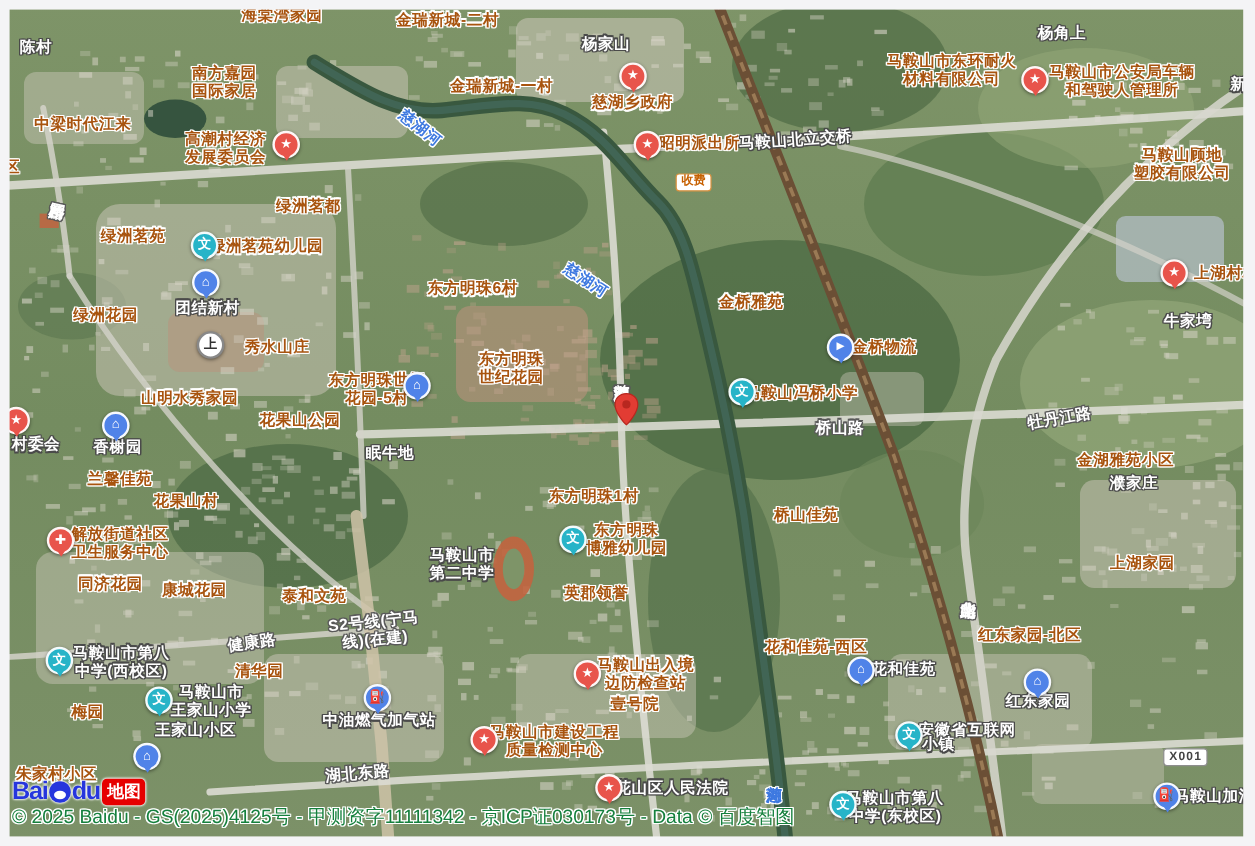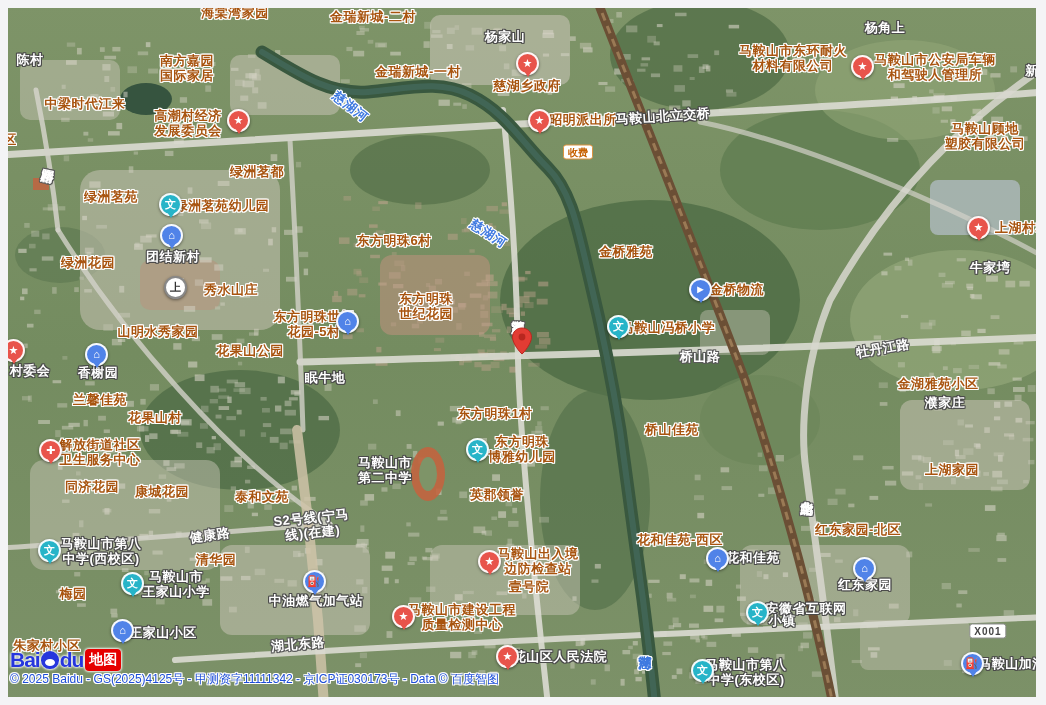--- a/index.html
+++ b/index.html
@@ -25,21 +25,21 @@
        padding:0 4px;border-radius:3px;background:#fff;}
   .badge.toll{color:#c66000;border:1px solid #dc9340;}
   .badge.road-shield{color:#444;border:1px solid #8e8e8e;letter-spacing:1px;}
   #mainpin{position:absolute;z-index:15;}
   #logo{position:absolute;left:10px;top:648px;z-index:20;display:flex;align-items:center;
         filter:drop-shadow(0 0 1px #fff) drop-shadow(0 0 1px #fff);}
   #logo .word{color:#2636dd;font-size:21px;font-weight:bold;letter-spacing:-1px;}
   #logo .paw{width:18px;height:18px;border-radius:50% 50% 48% 48%;background:#2636dd;margin:0 1px;position:relative;}
   #logo .paw::before{content:'';position:absolute;left:4px;top:8px;width:10px;height:7px;border-radius:50%;background:#fff;}
   #logo .tag{background:#e60000;color:#fff;font-size:14px;font-weight:bold;padding:2px 4px;border-radius:4px;margin-left:2px;}
-  #copyright{position:absolute;left:10px;top:671px;z-index:20;font-size:12px;color:#1d4ed8;white-space:nowrap;
+  #copyright{position:absolute;left:10px;top:671px;z-index:20;font-size:16px;color:#15803d;white-space:nowrap;
        text-shadow:-1px -1px 0 #fff,1px -1px 0 #fff,-1px 1px 0 #fff,1px 1px 0 #fff,0 -1px 0 #fff,0 1px 0 #fff,-1px 0 0 #fff,1px 0 0 #fff;}
   .frame{position:absolute;background:#f4f4f6;z-index:30;}
 </style>
 </head>
 <body>
 
 <div id="stage">
   <svg id="terrain" width="1046" height="705" viewBox="0 0 1046 705">
     <defs>
       <linearGradient id="base" x1="0" y1="0" x2="0" y2="1">
@@ -884,21 +884,21 @@
       <ellipse cx="428" cy="474" rx="9" ry="17" fill="#7e9468"></ellipse>
       <rect x="33" y="178" width="16" height="12" fill="#c2643f" opacity="0.85"></rect>
     </g>
   </svg>
 
   <div id="layers">
       <div class="lbl area" style="left: 235px; top: 13px; transform: translate(-50%, -50%) rotate(0deg);">海棠湾家园</div>
       <div class="lbl area" style="left: 373px; top: 17px; transform: translate(-50%, -50%) rotate(0deg);">金瑞新城-二村</div>
       <div class="lbl area" style="white-space: pre; left: 187px; top: 69px; transform: translate(-50%, -50%) rotate(0deg);">南方嘉园
 国际家居</div>
-      <div class="lbl area" style="left: 85px; top: 104px; transform: translate(-50%, -50%) rotate(0deg);">中梁时代江来</div>
+      <div class="lbl area" style="left: 69px; top: 104px; transform: translate(-50%, -50%) rotate(0deg);">中梁时代江来</div>
       <div class="lbl area" style="white-space: pre; left: 188px; top: 124px; transform: translate(-50%, -50%) rotate(0deg);">高潮村经济
 发展委员会</div>
       <div class="lbl area" style="left: 418px; top: 72px; transform: translate(-50%, -50%) rotate(0deg);">金瑞新城-一村</div>
       <div class="lbl area" style="left: 527px; top: 86px; transform: translate(-50%, -50%) rotate(0deg);">慈湖乡政府</div>
       <div class="lbl area" style="left: 583px; top: 120px; transform: translate(-50%, -50%) rotate(0deg);">昭明派出所</div>
       <div class="lbl area" style="white-space: pre; left: 793px; top: 59px; transform: translate(-50%, -50%) rotate(0deg);">马鞍山市东环耐火
 材料有限公司</div>
       <div class="lbl area" style="white-space: pre; left: 935px; top: 68px; transform: translate(-50%, -50%) rotate(0deg);">马鞍山市公安局车辆
 和驾驶人管理所</div>
       <div class="lbl area" style="white-space: pre; left: 985px; top: 137px; transform: translate(-50%, -50%) rotate(0deg);">马鞍山顾地
@@ -937,38 +937,38 @@
       <div class="lbl area" style="left: 680px; top: 540px; transform: translate(-50%, -50%) rotate(0deg);">花和佳苑-西区</div>
       <div class="lbl area" style="left: 216px; top: 560px; transform: translate(-50%, -50%) rotate(0deg);">清华园</div>
       <div class="lbl area" style="white-space: pre; left: 538px; top: 562px; transform: translate(-50%, -50%) rotate(0deg);">马鞍山出入境
 边防检查站</div>
       <div class="lbl area" style="left: 73px; top: 594px; transform: translate(-50%, -50%) rotate(0deg);">梅园</div>
       <div class="lbl area" style="left: 529px; top: 587px; transform: translate(-50%, -50%) rotate(0deg);">壹号院</div>
       <div class="lbl area" style="white-space: pre; left: 462px; top: 618px; transform: translate(-50%, -50%) rotate(0deg);">马鞍山市建设工程
 质量检测中心</div>
       <div class="lbl area" style="left: 47px; top: 646px; transform: translate(-50%, -50%) rotate(0deg);">朱家村小区</div>
       <div class="lbl area" style="left: 10px; top: 140px; transform: translate(-50%, -50%) rotate(0deg);">区</div>
-      <div class="lbl place" style="left: 30px; top: 40px; transform: translate(-50%, -50%) rotate(0deg); margin-top: 20px;">陈村</div>
+      <div class="lbl place" style="left: 30px; top: 40px; transform: translate(-50%, -50%) rotate(0deg);">陈村</div>
       <div class="lbl place" style="left: 505px; top: 37px; transform: translate(-50%, -50%) rotate(0deg);">杨家山</div>
       <div class="lbl place" style="left: 885px; top: 28px; transform: translate(-50%, -50%) rotate(0deg);">杨角上</div>
       <div class="lbl place" style="left: 1032px; top: 71px; transform: translate(-50%, -50%) rotate(0deg);">新</div>
       <div class="lbl place" style="left: 663px; top: 117px; transform: translate(-50%, -50%) rotate(-4deg);">马鞍山北立交桥</div>
       <div class="lbl place" style="left: 990px; top: 268px; transform: translate(-50%, -50%) rotate(0deg);">牛家塆</div>
       <div class="lbl place" style="left: 173px; top: 257px; transform: translate(-50%, -50%) rotate(0deg);">团结新村</div>
       <div class="lbl place" style="left: 98px; top: 373px; transform: translate(-50%, -50%) rotate(0deg);">香榭园</div>
       <div class="lbl place" style="left: 30px; top: 371px; transform: translate(-50%, -50%) rotate(0deg);">村委会</div>
       <div class="lbl place" style="left: 325px; top: 378px; transform: translate(-50%, -50%) rotate(0deg);">眠牛地</div>
       <div class="lbl place" style="left: 935px; top: 403px; transform: translate(-50%, -50%) rotate(0deg); padding-left: 20px;">濮家庄</div>
       <div class="lbl place" style="white-space: pre; left: 385px; top: 471px; transform: translate(-50%, -50%) rotate(0deg);">马鞍山市
 第二中学</div>
       <div class="lbl place" style="white-space: pre; left: 101px; top: 552px; transform: translate(-50%, -50%) rotate(0deg);">马鞍山市第八
 中学(西校区)</div>
       <div class="lbl place" style="white-space: pre; left: 176px; top: 585px; transform: translate(-50%, -50%) rotate(0deg);">马鞍山市
 王家山小学</div>
-      <div class="lbl place" style="left: 163px; top: 633px; transform: translate(-50%, -50%) rotate(0deg); text-align: right;">王家山小区</div>
+      <div class="lbl place" style="left: 163px; top: 609px; transform: translate(-50%, -50%) rotate(0deg); text-align: right;">王家山小区</div>
       <div class="lbl place" style="left: 316px; top: 601px; transform: translate(-50%, -50%) rotate(0deg);">中油燃气加气站</div>
       <div class="lbl place" style="left: 806px; top: 609px; transform: translate(-50%, -50%) rotate(0deg);">安徽省互联网</div>
       <div class="lbl place" style="left: 782px; top: 621px; transform: translate(-50%, -50%) rotate(0deg);">小镇</div>
       <div class="lbl place" style="left: 865px; top: 585px; transform: translate(-50%, -50%) rotate(0deg);">红东家园</div>
       <div class="lbl place" style="left: 753px; top: 558px; transform: translate(-50%, -50%) rotate(0deg);">花和佳苑</div>
       <div class="lbl place" style="left: 1012px; top: 664px; transform: translate(-50%, -50%) rotate(0deg);">马鞍山加油</div>
       <div class="lbl place" style="left: 560px; top: 657px; transform: translate(-50%, -50%) rotate(0deg);">花山区人民法院</div>
       <div class="lbl place" style="white-space: pre; left: 746px; top: 673px; transform: translate(-50%, -50%) rotate(0deg);">马鞍山市第八
 中学(东校区)</div>
       <div class="lbl road" style="writing-mode: vertical-rl; left: 50px; top: 160px; transform: translate(-50%, -50%) rotate(12deg);">园桥路</div>
@@ -1057,21 +1057,21 @@
       </div>
       <div class="poi" style="--c: #5083e8; background: rgb(80, 131, 232); left: 303px; top: 570px;">
         <span class="g">⛽</span>
       </div>
       <div class="poi" style="--c: #5083e8; background: rgb(80, 131, 232); left: 961px; top: 652px;">
         <span class="g">⛽</span>
       </div>
       <div class="poi metro" style="--c: #ffffff; background: rgb(255, 255, 255); left: 164px; top: 276px;">
         <span class="g">上</span>
       </div>
-      <div class="badge toll" style="left: 578px; top: 152px; transform: translate(-50%, -50%);">收费</div>
+      <div class="badge toll" style="left: 578px; top: 152px; transform: translate(-50%, -50%); font-family: Liberation Mono, monospace;">收费</div>
       <div class="badge road-shield" style="left: 988px; top: 631px; transform: translate(-50%, -50%);">X001</div>
     </div>
 
   <div id="mainpin" style="left: 511px; top: 327px;">
     <svg width="22" height="28" viewBox="0 0 22 28">
       <path d="M11 1 C5.5 1 1.5 5 1.5 10.2 C1.5 16.5 9 25.5 11 27 C13 25.5 20.5 16.5 20.5 10.2 C20.5 5 16.5 1 11 1 Z" fill="#e23c33" stroke="#b8271f" stroke-width="1"></path>
       <circle cx="11" cy="10" r="3.4" fill="#b8271f"></circle>
     </svg>
   </div>
 

